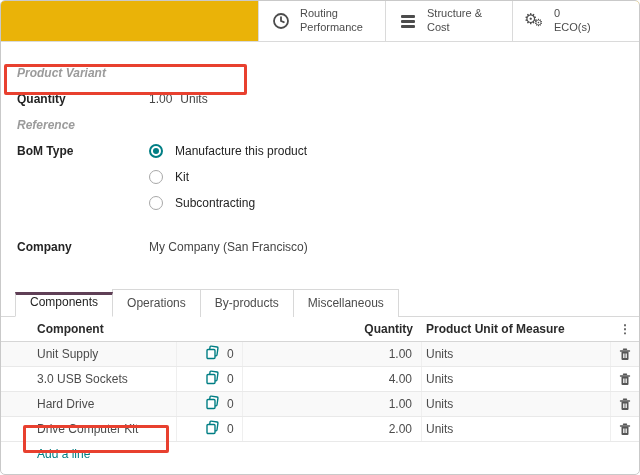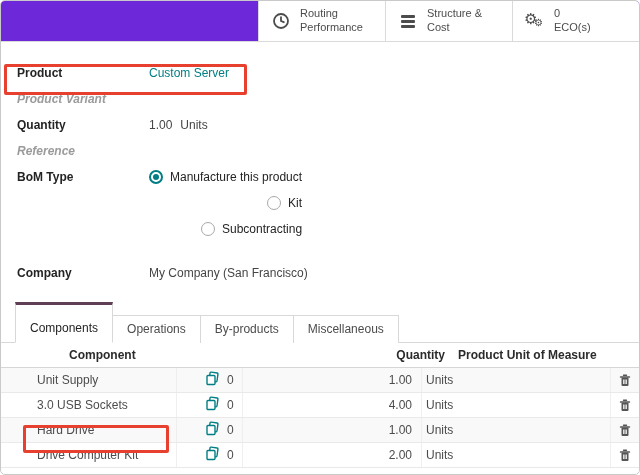--- a/index.html
+++ b/index.html
@@ -14,21 +14,21 @@
     border-radius: 5px;
     overflow: hidden;
   }
 
   
   .topbar {
     height: 41px;
     border-bottom: 1px solid #dadada;
     display: flex;
     justify-content: flex-end;
-    background: #6d28d9;
+    background: #eab308;
   }
   .stat-btn {
     width: 127px;
     display: flex;
     align-items: center;
     gap: 9px;
     padding-left: 12px;
     border-left: 1px solid #dadada;
     background: #fff;
     font-size: 11px;
@@ -46,21 +46,21 @@
 
   
   .sheet { padding: 24px 16px 0 16px; }
   .frow { display: flex; align-items: flex-start; margin-bottom: 12px; min-height: 13px; }
   .flabel { width: 132px; flex: none; font-weight: bold; color: #242424; }
   .flabel.muted { color: #9b9b9b; font-style: italic; }
   .fvalue { color: #454545; }
   .fvalue .link { color: #017e84; cursor: pointer; }
   .unit-sep { display: inline-block; width: 8px; }
 
-  .radio-opt { display: flex; align-items: center; gap: 7px; margin-bottom: 12px; cursor: pointer; color: #242424; justify-content: flex-end; }
+  .radio-opt { display: flex; align-items: center; gap: 12px; margin-bottom: 12px; cursor: pointer; color: #242424; }
   .radio { width: 14px; height: 14px; border-radius: 50%; flex: none; position: relative; background: #fff; }
   .radio.on { border: 2px solid #017e84; }
   .radio.on::after { content: ""; position: absolute; left: 2px; top: 2px; width: 6px; height: 6px; border-radius: 50%; background: #017e84; }
   .radio.off { border: 1px solid #a8a8a8; }
   .company-row { margin-top: 18px; }
 
   
   .tabs {
     display: flex;
     align-items: flex-end;
@@ -75,37 +75,37 @@
     border-bottom: none;
     background: #fff;
     color: #4c4c4c;
     cursor: pointer;
     margin-bottom: -1px;
     position: relative;
   }
   .tab + .tab { margin-left: -1px; text-align: right; }
   .tab.active {
     border-top: 3px solid #5f3f56;
-    padding-top: 16px;
+    padding-top: 0;
     font-weight: normal;
     color: #242424;
     z-index: 2;
     border-bottom: 1px solid #fff;
   }
 
   
   .tbl { width: 100%; }
   .trow {
     display: grid;
     grid-template-columns: 176px 66px 179px 189px 28px;
     align-items: center;
     height: 25px;
     border-bottom: 1px solid #e9e9e9;
   }
-  .trow.head { font-weight: bold; color: #2b2b2b; border-bottom: 1px solid #d6d6d6; background: #fff; padding-left: 32px; }
+  .trow.head { font-weight: bold; color: #2b2b2b; border-bottom: 1px solid #d6d6d6; background: #fff; }
   .trow.stripe { background: #f9f9f9; }
   .cell { height: 100%; display: flex; align-items: center; overflow: hidden; white-space: nowrap; }
   .cell.name { padding-left: 36px; border-right: 1px solid #efefef; }
   .cell.copy { padding-left: 28px; gap: 7px; border-right: 1px solid #efefef; }
   .cell.qty { justify-content: flex-end; padding-right: 9px; border-right: 1px solid #efefef; }
   .cell.uom { padding-left: 4px; border-right: 1px solid #efefef; }
   .cell.act { justify-content: center; }
   .head .cell { border-right: none; }
   .kebab { font-weight: bold; color: #555; font-size: 12px; letter-spacing: 0; cursor: pointer; }
   .addline-row { height: 24px; display: flex; align-items: center; padding-left: 36px; }
@@ -157,24 +157,20 @@
       </span>
       <span class="lbl">
         <span>0</span>
         <span>ECO(s)</span>
       </span>
     </div>
   </div>
 
   <div class="sheet">
 
-    <div class="frow">
-      <span class="flabel">Product</span>
-      <span class="fvalue"><span class="link">Custom Server</span></span>
-    </div>
 
     <div class="frow">
       <span class="flabel muted">Product Variant</span>
       <span class="fvalue"></span>
     </div>
 
     <div class="frow">
       <span class="flabel">Quantity</span>
       <span class="fvalue">
         <span>1.00</span><span class="unit-sep"></span><span>Units</span>

